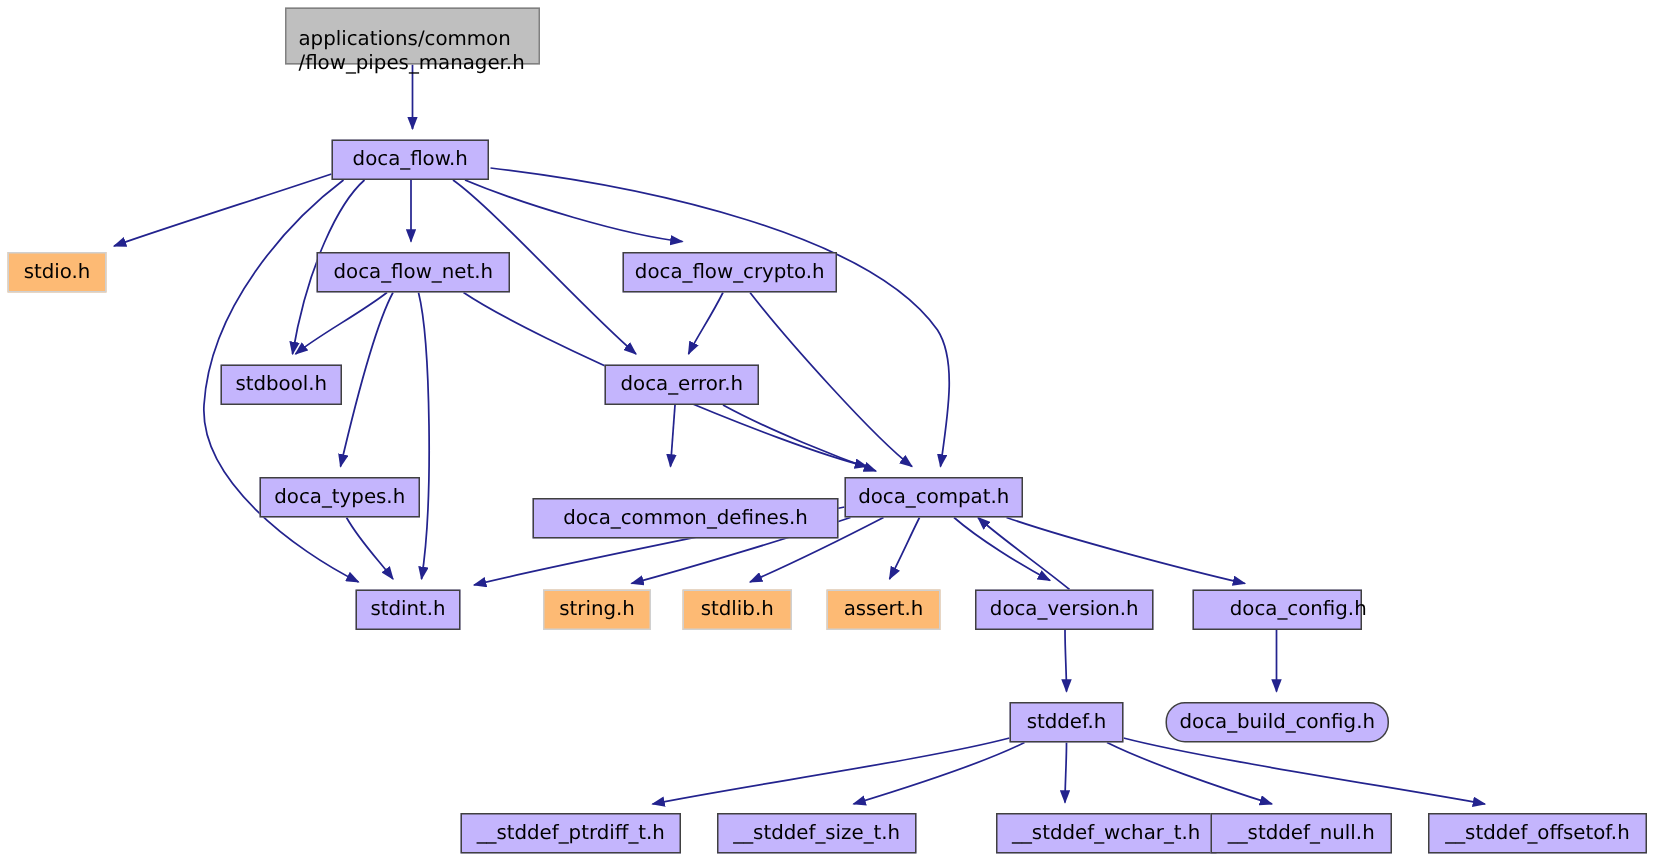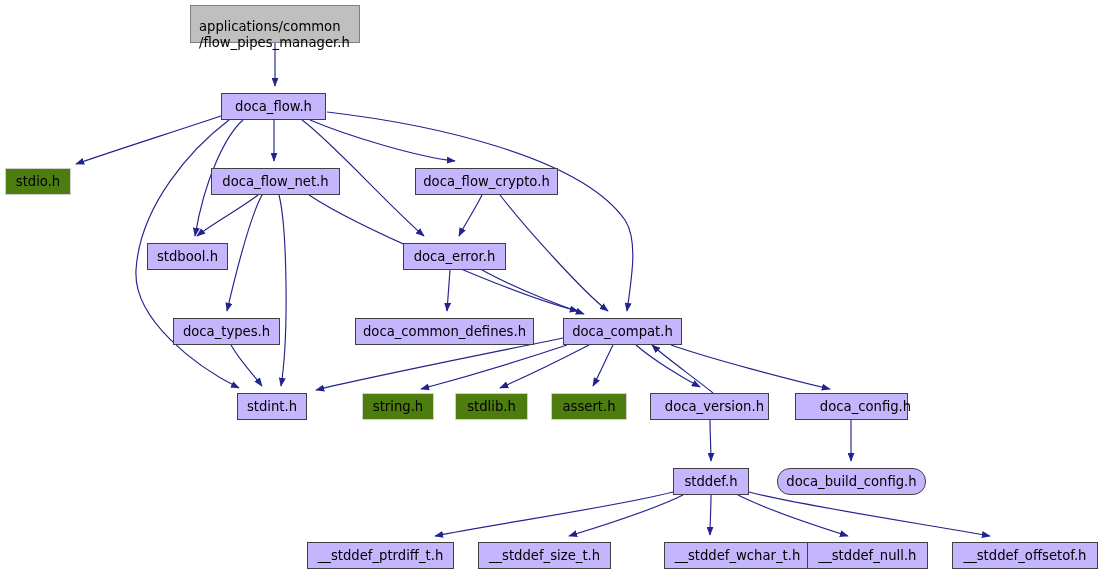--- a/index.html
+++ b/index.html
@@ -38,21 +38,21 @@
     letter-spacing: 0px;
     white-space: pre-line;
     z-index: 2;
   }
   .node.root {
     background: #bfbfbf;
     border: 1px solid #808080;
   }
   .node.system {
     border: 1px solid #d0d0d0;
-    background: #4d7c0f;
+    background: #fdba74;
   }
   .node-label {
     display: block;
     padding: 0 4px;
   }
 </style>
 </head>
 <body>
 
 <div id="canvas" style="background: rgb(255, 255, 255);">
@@ -96,27 +96,27 @@
     </svg>
 <div class="node root" style="left: 190px; top: 5px; width: 170px; height: 38px; justify-content: flex-start;"><span class="node-label" style="text-align: left; padding-left: 8px; margin-top: 22px;">applications/common
 /flow_pipes_manager.h</span></div>
     <div class="node" style="left: 221px; top: 93px; width: 105px; height: 27px;"><span class="node-label">doca_flow.h</span></div>
     <div class="node system" style="left: 5px; top: 168px; width: 66px; height: 27px;"><span class="node-label">stdio.h</span></div>
     <div class="node" style="left: 211px; top: 168px; width: 129px; height: 27px;"><span class="node-label">doca_flow_net.h</span></div>
     <div class="node" style="left: 415px; top: 168px; width: 143px; height: 27px;"><span class="node-label">doca_flow_crypto.h</span></div>
     <div class="node" style="left: 147px; top: 243px; width: 81px; height: 27px;"><span class="node-label">stdbool.h</span></div>
     <div class="node" style="left: 403px; top: 243px; width: 103px; height: 27px;"><span class="node-label">doca_error.h</span></div>
     <div class="node" style="left: 173px; top: 318px; width: 107px; height: 27px;"><span class="node-label">doca_types.h</span></div>
-    <div class="node" style="left: 355px; top: 318px; width: 179px; height: 27px;"><span class="node-label">doca_common_defines.h</span></div>
+    <div class="node" style="left: 355px; top: 332px; width: 204px; height: 27px;"><span class="node-label">doca_common_defines.h</span></div>
     <div class="node" style="left: 563px; top: 318px; width: 119px; height: 27px;"><span class="node-label">doca_compat.h</span></div>
     <div class="node" style="left: 237px; top: 393px; width: 70px; height: 27px;"><span class="node-label">stdint.h</span></div>
     <div class="node system" style="left: 362px; top: 393px; width: 72px; height: 27px;"><span class="node-label">string.h</span></div>
     <div class="node system" style="left: 455px; top: 393px; width: 73px; height: 27px;"><span class="node-label">stdlib.h</span></div>
     <div class="node system" style="left: 551px; top: 393px; width: 76px; height: 27px;"><span class="node-label">assert.h</span></div>
-    <div class="node" style="left: 650px; top: 393px; width: 119px; height: 27px; justify-content: flex-end;"><span class="node-label">doca_version.h</span></div>
+    <div class="node" style="left: 650px; top: 393px; width: 119px; height: 27px;"><span class="node-label">doca_version.h</span></div>
     <div class="node" style="left: 795px; top: 393px; width: 113px; height: 27px; padding-left: 28px;"><span class="node-label">doca_config.h</span></div>
     <div class="node" style="left: 673px; top: 468px; width: 76px; height: 27px;"><span class="node-label">stddef.h</span></div>
     <div class="node" style="left: 777px; top: 468px; width: 149px; height: 27px; border-radius: 13px;"><span class="node-label">doca_build_config.h</span></div>
     <div class="node" style="left: 307px; top: 542px; width: 147px; height: 27px;"><span class="node-label">__stddef_ptrdiff_t.h</span></div>
     <div class="node" style="left: 478px; top: 542px; width: 133px; height: 27px;"><span class="node-label">__stddef_size_t.h</span></div>
     <div class="node" style="left: 664px; top: 542px; width: 147px; height: 27px;"><span class="node-label">__stddef_wchar_t.h</span></div>
     <div class="node" style="left: 807px; top: 542px; width: 121px; height: 27px;"><span class="node-label">__stddef_null.h</span></div>
     <div class="node" style="left: 952px; top: 542px; width: 146px; height: 27px;"><span class="node-label">__stddef_offsetof.h</span></div>
   </div>
 

